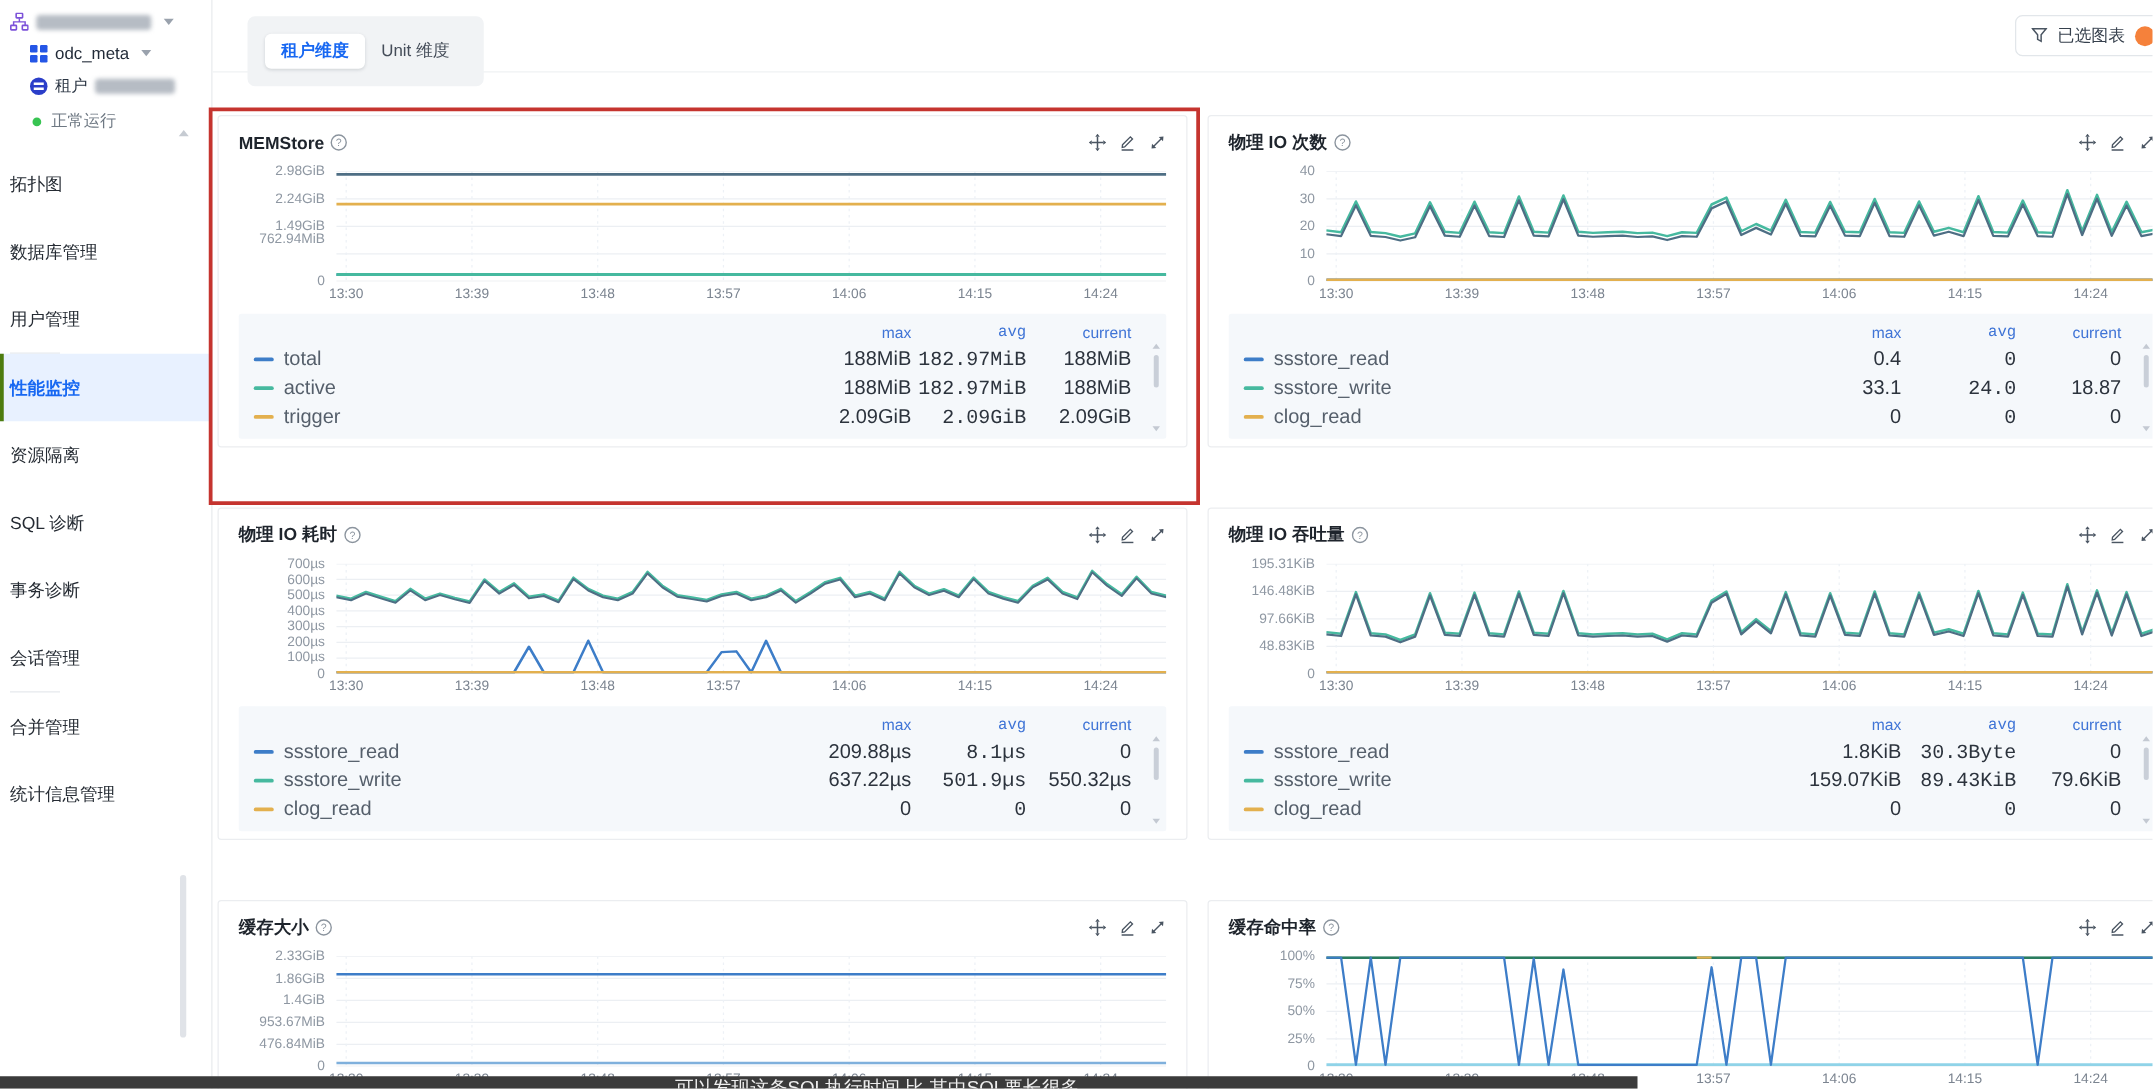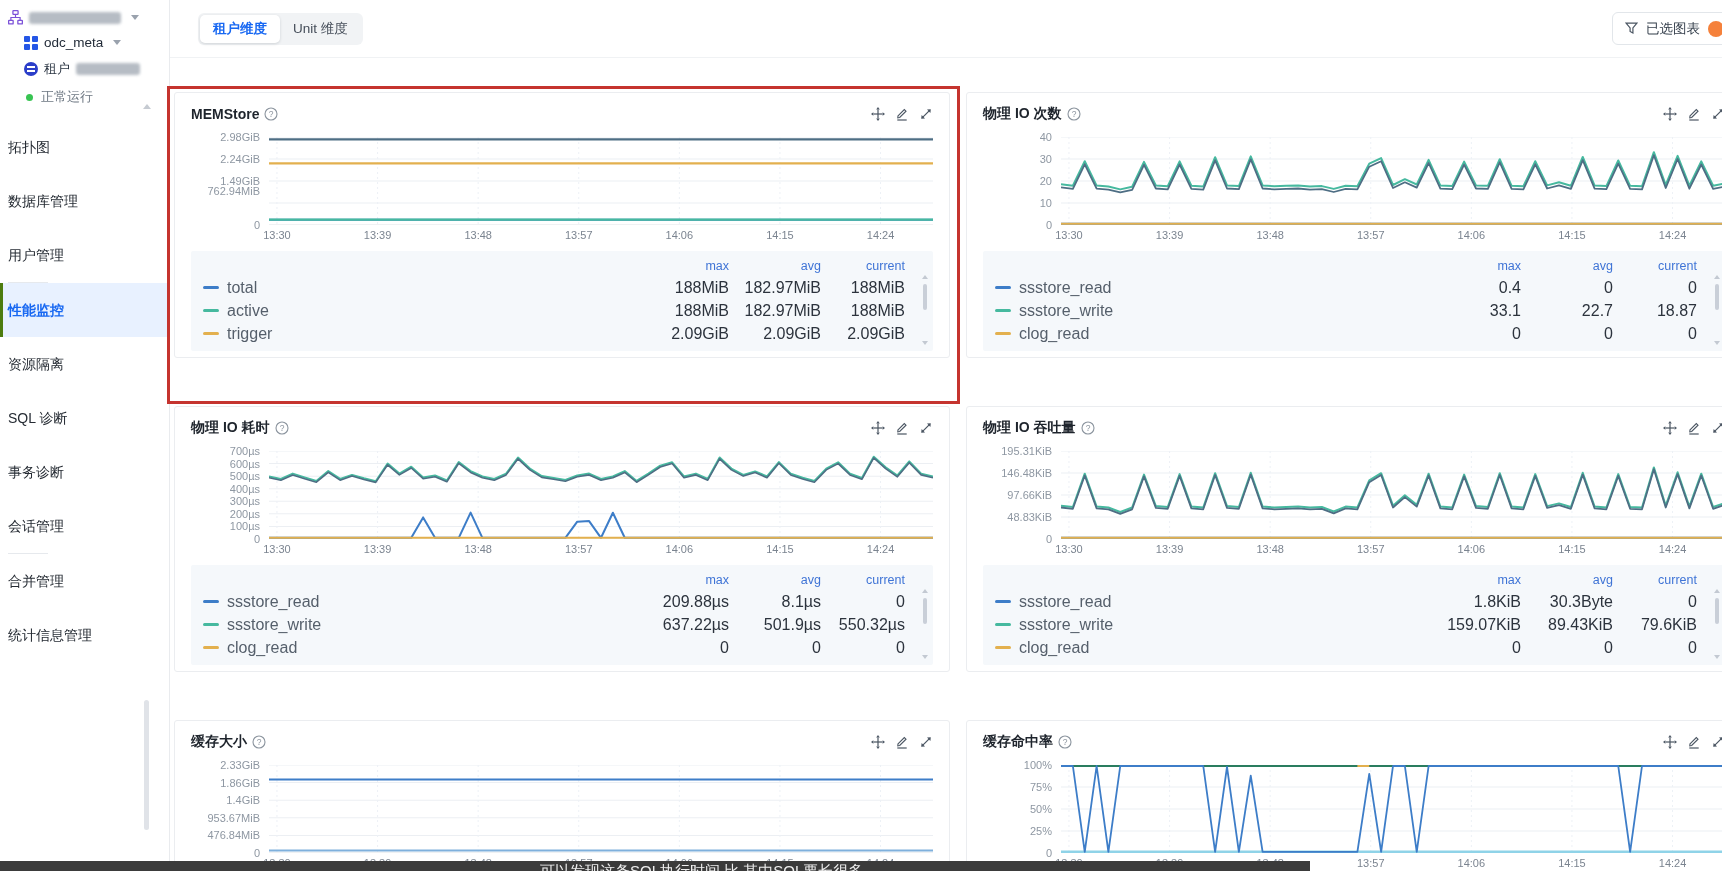--- a/index.html
+++ b/index.html
@@ -26,21 +26,21 @@
   .nav { margin-top:14px; }
   .nav-item { padding:17px 0 17px 8px; font-size:14px; color:#252b33; line-height:20px; cursor:pointer; }
   .nav-item.active { background:#e8f1ff; color:#1868f2; font-weight:bold; border-left:3px solid #4d7c0f; padding-left:5px; }
   .nav-divider { height:1px; background:#e6e9ed; width:40px; margin-left:8px; }
   .sb-track { position:absolute; left:142px; top:96px; bottom:4px; width:8px; z-index:3; }
   .sb-arrow { position:absolute; left:1px; top:8px; width:0; height:0; border-left:4px solid transparent; border-right:4px solid transparent; border-bottom:5px solid #c6cbd2; }
   .sb-thumb { position:absolute; left:2px; top:604px; width:5px; height:130px; border-radius:3px; background:#e0e3e8; }
   
   .main { position:absolute; left:170px; top:0; right:0; bottom:0; background:#fff; }
   .topbar { position:absolute; top:0; left:0; width:100%; height:58px; background:#fff; border-bottom:1px solid #f0f2f4; }
-  .seg { position:absolute; left:28px; top:13px; background:#f1f3f5; border-radius:6px; padding:2px; display:flex; }
+  .seg { position:absolute; left:28px; top:13px; background:#f1f3f5; border-radius:6px; padding:14px; display:flex; }
   .seg .tab { padding:5px 13px; font-size:13.5px; color:#454d59; border-radius:5px; cursor:pointer; white-space:nowrap; }
   .seg .tab.on { background:#fff; color:#1868f2; font-weight:bold; box-shadow:0 1px 3px rgba(16,24,40,.15); }
   .sel-btn { position:absolute; left:1442px; top:12px; height:33px; display:flex; align-items:center; gap:8px; padding:0 12px; border:1px solid #e2e6ea; border-radius:6px; background:#fff; font-size:13.5px; color:#36404d; cursor:pointer; white-space:nowrap; }
   .badge { width:16px; height:16px; border-radius:50%; background:#f5813b; flex:none; }
   
   .grid { position:absolute; left:4px; top:92px; display:grid; grid-template-columns:776px 776px; column-gap:16px; row-gap:48px; }
   .card { width:776px; height:266px; background:#fff; border:1px solid #ebedf0; border-radius:3px; padding:10px 16px 0 16px; position:relative; }
   .chead { display:flex; align-items:center; height:22px; }
   .ctitle { font-size:14px; font-weight:bold; color:#1e242c; }
   .qicon { margin-left:5px; display:flex; cursor:pointer; }
@@ -51,21 +51,21 @@
   .ylab span { position:absolute; right:9px; font-size:11px; color:#8e97a2; white-space:nowrap; }
   .plotcol { flex:1; min-width:0; }
   .parea { position:relative; height:88px; }
   svg.plot { position:absolute; left:0; top:0; width:100%; height:88px; display:block; }
   .xlab { position:relative; height:15px; margin-top:4px; }
   .xlab span { position:absolute; transform:translateX(-50%); font-size:11px; color:#7b8490; white-space:nowrap; }
   .legend { margin-top:7px; background:#f5f8fb; border-radius:2px; padding:4px 12px 6px 12px; position:relative; }
   .lhead { display:flex; height:21px; align-items:center; font-size:12.5px; color:#3f74d6; }
   .lhead .sp { flex:1; }
   .col-max { width:105px; text-align:right; }
-  .col-avg { width:92px; text-align:right; }
+  .col-avg { width:92px; text-align:right;font-family:Liberation Mono, monospace; }
   .col-cur { width:84px; text-align:right; margin-right:16px; }
   .lrow { display:flex; align-items:center; height:23px; font-size:16px; cursor:pointer; }
   .dash { width:16px; height:3px; border-radius:2px; margin-right:8px; flex:none; }
   .lname { flex:1; text-align:left; color:#555f6b; }
   .lrow .col-max,.lrow .col-avg,.lrow .col-cur { color:#2c333d; }
   .lscroll { position:absolute; right:3px; top:24px; bottom:6px; width:9px; }
   .lscroll .up { position:absolute; left:1px; top:0; width:0; height:0; border-left:3.5px solid transparent; border-right:3.5px solid transparent; border-bottom:4px solid #c3c9d2; }
   .lscroll .dn { position:absolute; left:1px; bottom:0; width:0; height:0; border-left:3.5px solid transparent; border-right:3.5px solid transparent; border-top:4px solid #c3c9d2; }
   .lscroll .th { position:absolute; left:2px; top:9px; width:4px; height:26px; border-radius:2px; background:#c9cfd8; }
   
@@ -339,21 +339,21 @@
             <span class="dash" style="background: rgb(61, 125, 200);"></span>
             <span class="lname">ssstore_read</span>
             <span class="col-max">0.4</span>
             <span class="col-avg">0</span>
             <span class="col-cur">0</span>
           </div>
           <div class="lrow">
             <span class="dash" style="background: rgb(70, 185, 159);"></span>
             <span class="lname">ssstore_write</span>
             <span class="col-max">33.1</span>
-            <span class="col-avg">22.7</span>
+            <span class="col-avg">24.0</span>
             <span class="col-cur">18.87</span>
           </div>
           <div class="lrow">
             <span class="dash" style="background: rgb(227, 176, 78);"></span>
             <span class="lname">clog_read</span>
             <span class="col-max">0</span>
             <span class="col-avg">0</span>
             <span class="col-cur">0</span>
           </div>
           <div class="lscroll">

